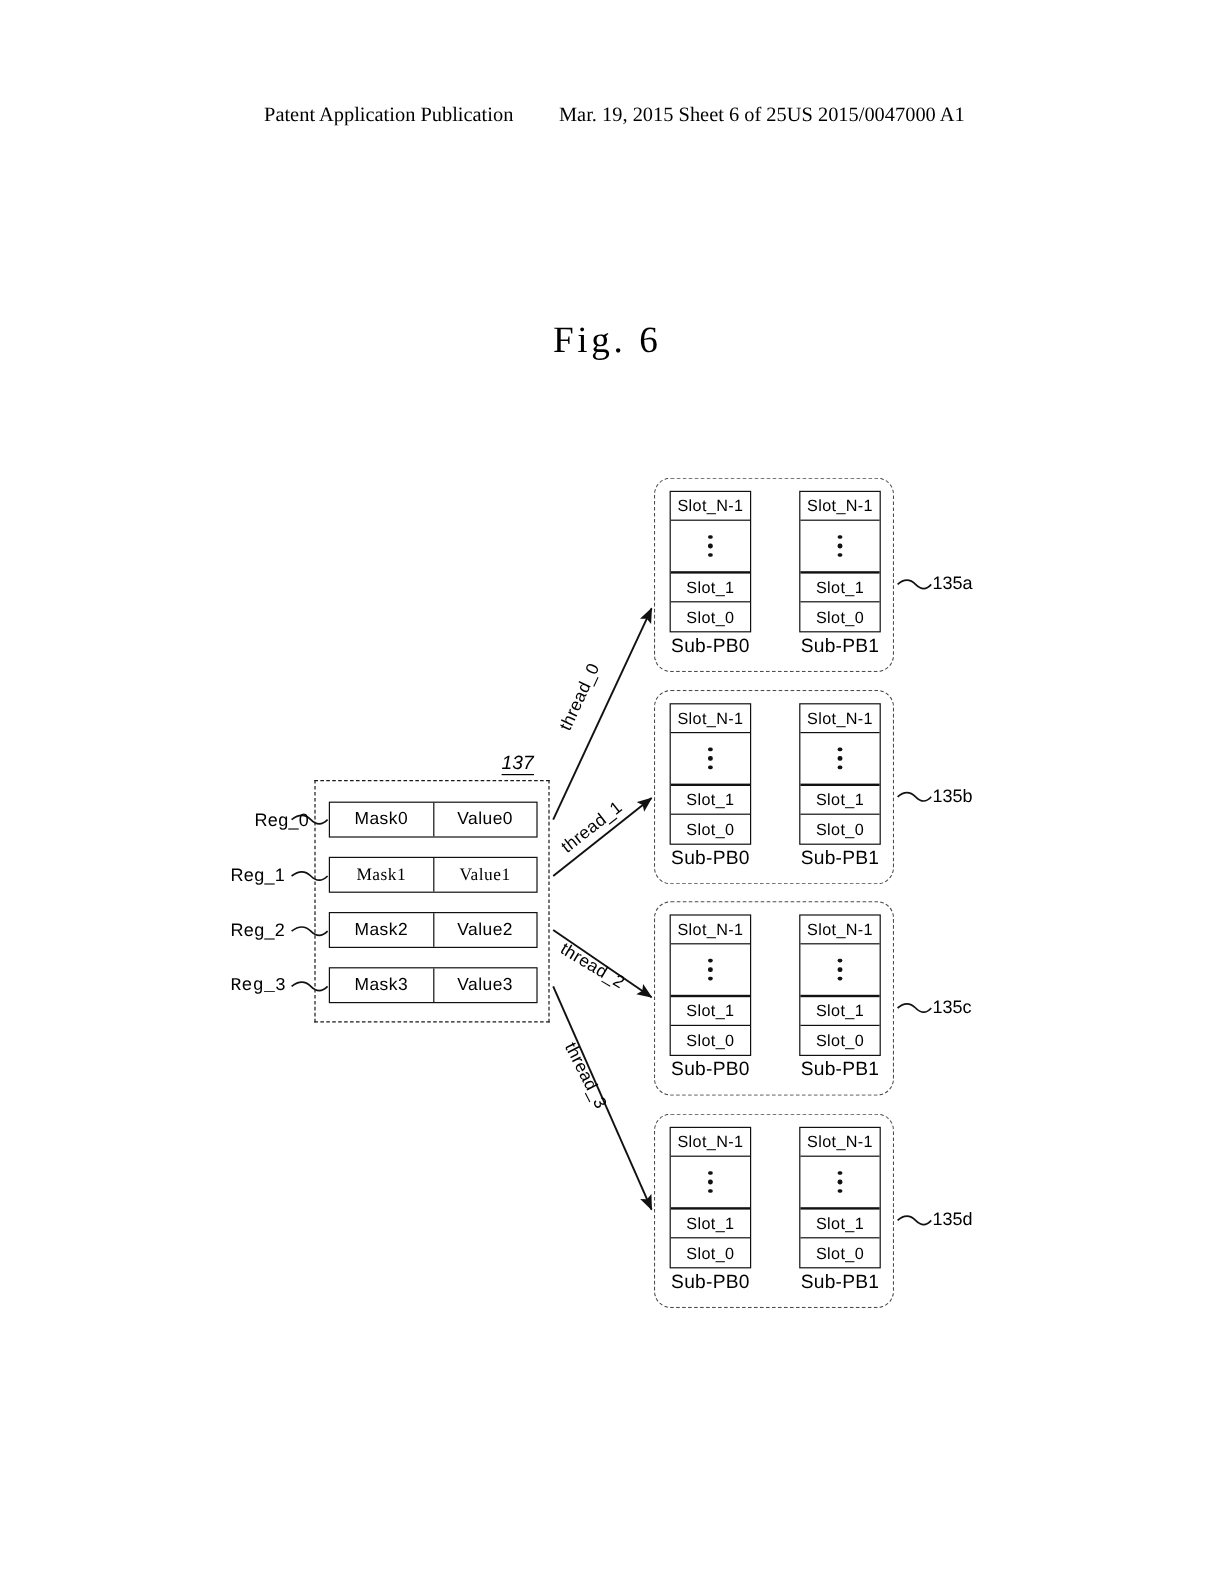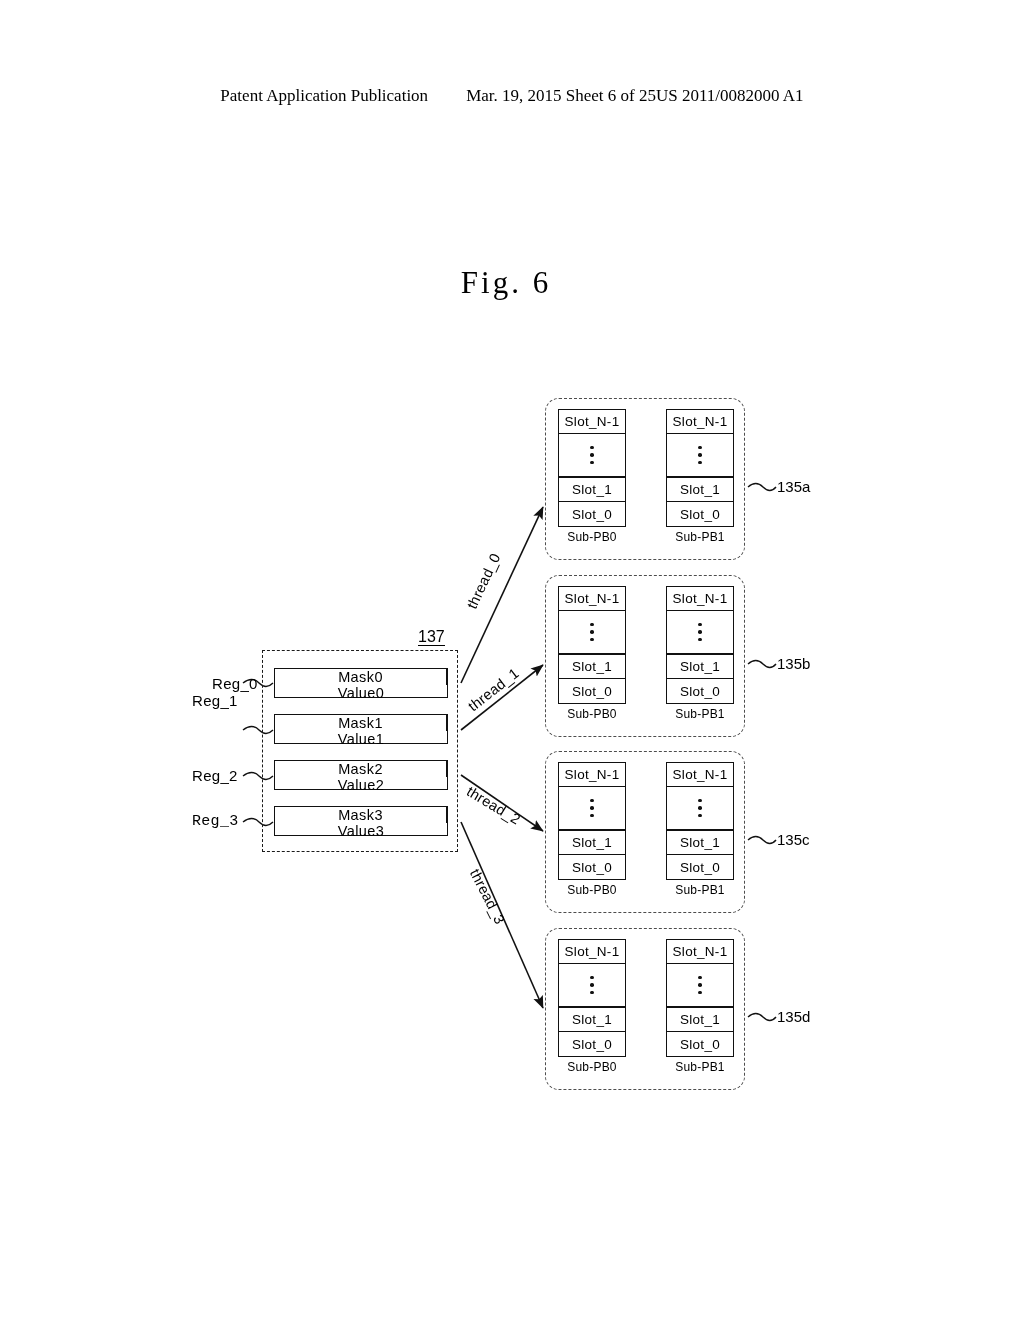--- a/index.html
+++ b/index.html
@@ -45,28 +45,28 @@
     width:196px; height:202px;
     border:1.6px dashed #1a1a1a;
     box-sizing:border-box;
   }
   #reg-label-137{
     position:absolute; left:418px; top:628px;
     font-size:16px;
     border-bottom:1.5px solid #000;
     padding-bottom:0px;
     line-height:17px;
+    font-style:italic;
   }
   .reg-row{
     position:absolute; left:11px; width:174px; height:30px;
     border:1.6px solid #111;
     box-sizing:border-box;
     display:flex;
     background:#fff;
-    flex-direction:column;
   }
   .reg-row .cell{
     flex:1 1 50%;
     display:flex; align-items:center; justify-content:center;
     font-size:14.5px;
     letter-spacing:0.4px;
   }
   .reg-row .cell.mask{ border-right:1.6px solid #111; }
   .reg-name{
     position:absolute;
@@ -112,21 +112,21 @@
     gap:4px;
   }
   .slot.dots i{
     display:block; width:3.5px; height:3.5px;
     background:#111; border-radius:50%;
   }
   .slot.last{ border-bottom:none; }
   .sub-pb-label{
     margin-top:3px;
     text-align:center;
-    font-size:12px;
+    font-size:16px;
     letter-spacing:0.2px;
   }
   .pb-ref{
     position:absolute;
     font-size:15px;
     white-space:nowrap;
   }
 
   
   .thread-label{
@@ -136,21 +136,21 @@
     white-space:nowrap;
     transform-origin:left center;
   }
 </style>
 </head>
 <body>
 
 <div id="page-header">
   <span class="h-pub">Patent Application Publication</span>
   <span class="h-date">Mar. 19, 2015  Sheet 6 of 25</span>
-  <span class="h-num">US 2011/0082000 A1</span>
+  <span class="h-num">US 2015/0047000 A1</span>
 </div>
 
 <div id="fig-title">Fig.  6</div>
 
 <div id="diagram">
 
   <svg id="wire-layer" viewBox="0 0 1024 1320" width="1024" height="1320">
     <defs>
       <marker id="arw" markerWidth="9" markerHeight="9" refX="7.5" refY="3.2" orient="auto" markerUnits="strokeWidth">
         <path d="M0,0 L8,3.2 L0,6.4 L1.6,3.2 z" fill="#111"></path>
@@ -176,36 +176,36 @@
     <path d="M748,1017 q8,-7 15,0 q7,7 13,0" fill="none" stroke="#111" stroke-width="1.4"></path>
   </svg>
 
   <div id="reg-label-137">137</div>
 
   <div id="reg-group">
     <div class="reg-row" style="top:17px;">
       <div class="cell mask">Mask0</div>
       <div class="cell value">Value0</div>
     </div>
-    <div class="reg-row" style="top:63px;">
+    <div class="reg-row" style="top:63px;font-family:Liberation Serif, serif;">
       <div class="cell mask">Mask1</div>
       <div class="cell value">Value1</div>
     </div>
     <div class="reg-row" style="top:109px;">
       <div class="cell mask">Mask2</div>
       <div class="cell value">Value2</div>
     </div>
     <div class="reg-row" style="top:155px;">
       <div class="cell mask">Mask3</div>
       <div class="cell value">Value3</div>
     </div>
   </div>
 
   <div class="reg-name" style="left:192px; top:675px;margin-left:20px;">Reg_0</div>
-  <div class="reg-name" style="left:192px; top:692px;">Reg_1</div>
+  <div class="reg-name" style="left:192px; top:721px;">Reg_1</div>
   <div class="reg-name" style="left:192px; top:767px;">Reg_2</div>
   <div class="reg-name" style="left:192px; top:813px;font-family:Liberation Mono, monospace;">Reg_3</div>
 
   <div class="thread-label" style="left:471px; top:600px; transform:rotate(-65deg);">thread_0</div>
   <div class="thread-label" style="left:470px; top:700px; transform:rotate(-38deg);">thread_1</div>
   <div class="thread-label" style="left:468px; top:782px; transform:rotate(31deg);">thread_2</div>
   <div class="thread-label" style="left:474px; top:862px; transform:rotate(63deg);">thread_3</div>
 
   <div class="pb-block" style="left:545px; top:398px;">
     <div class="pb-inner">

